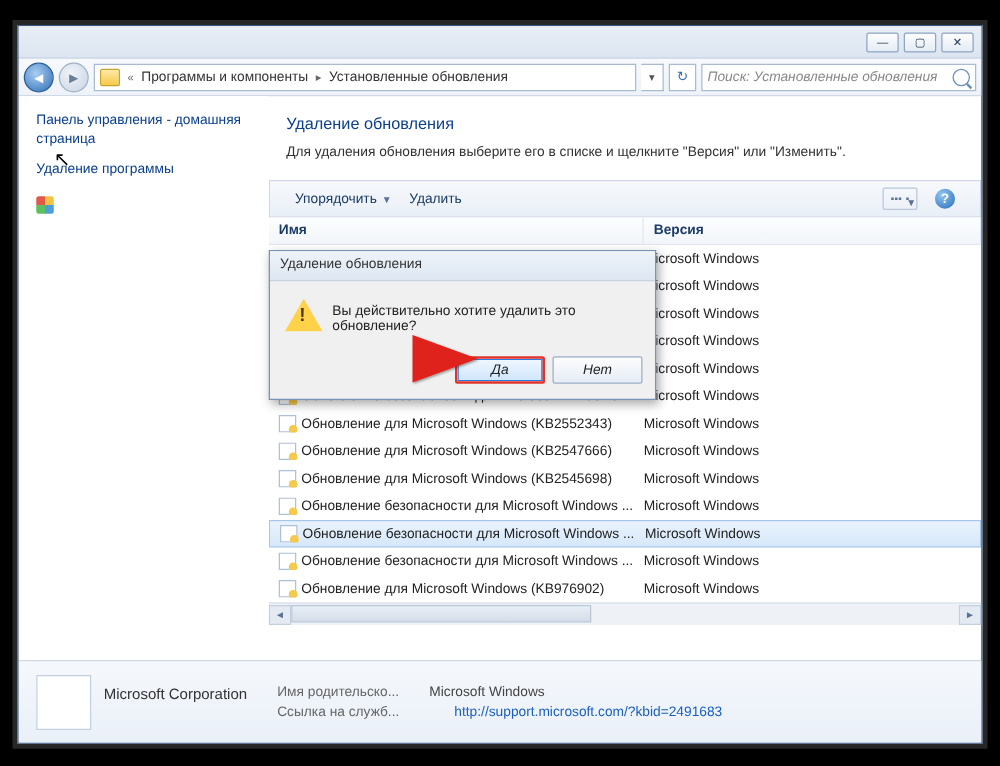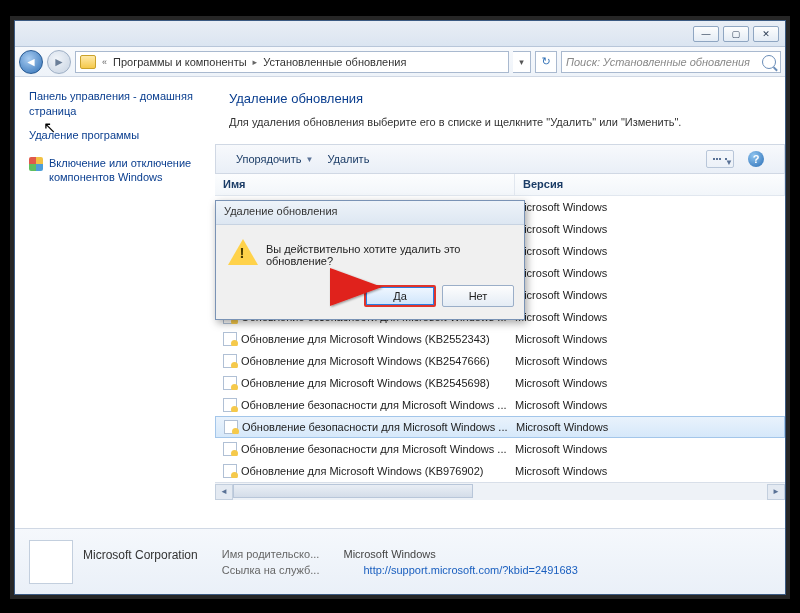--- a/index.html
+++ b/index.html
@@ -58,21 +58,21 @@
   .footer a { color:#1a5fbf; text-decoration:none;padding-left:20px; }
   
   .dialog { position:absolute; left:215px; top:200px; width:310px; background:#f0f0f0; border:1px solid #7a93b5; box-shadow:2px 3px 8px rgba(0,0,0,0.35); z-index:50; }
   .dlg-title { height:24px; background: linear-gradient(#eef3f9,#dde7f2); padding:4px 8px; font-size:11px; color:#333; border-bottom:1px solid #c7d3e2; }
   .dlg-body { padding:14px 12px 10px 12px; display:flex; gap:10px; align-items:flex-start; }
   .warn-ico { width:30px; height:26px; position:relative; }
   .warn-ico::before { content:""; position:absolute; left:0; top:0; width:0; height:0; border-left:15px solid transparent; border-right:15px solid transparent; border-bottom:26px solid #ffd24a; }
   .warn-ico::after { content:"!"; position:absolute; left:0; right:0; top:5px; text-align:center; font-weight:bold; color:#4a3b00; font-size:15px; }
   .dlg-msg { font-size:11px; color:#222; padding-top:4px; }
   .dlg-btns { display:flex; justify-content:flex-end; gap:6px; padding:8px 10px 12px 10px; }
-  .dbtn { width:72px; height:22px; border:1px solid #9aaec8; background: linear-gradient(#fdfdfd,#e4ecf5); font-size:11px; color:#222; border-radius:2px; cursor:pointer; }
+  .dbtn { width:72px; height:22px; border:1px solid #9aaec8; background: linear-gradient(#fdfdfd,#e4ecf5); font-size:11px; color:#222; border-radius:2px; cursor:pointer;font-style:italic; }
   .dbtn.primary { border:2px solid #e0342b; box-shadow:0 0 0 1px #2a7de0 inset; background: linear-gradient(#f0f7ff,#cfe5fb); }
   
   .arrow-anno { position:absolute; left:80px; top:262px; z-index:60; pointer-events:none; }
   
   .cursor { position:absolute; left:43px; top:118px; z-index:70; font-size:16px; color:#000; pointer-events:none; }
 </style>
 </head>
 <body>
 
 <div class="window">
@@ -102,27 +102,26 @@
   </div>
 
   <div class="body">
     <div class="sidebar">
       <a href="#" class="home">Панель управления - домашняя страница</a>
       <div class="sidebar-item">
         <a href="#">Удаление программы</a>
       </div>
       <div class="sidebar-item">
         <span class="shield"></span>
-        <a href="#">Включение или отключение компонентов Windows</a>
       </div>
     </div>
 
     <div class="content">
       <h2 class="title">Удаление обновления</h2>
-      <div class="subtitle">Для удаления обновления выберите его в списке и щелкните "Удалить" или "Изменить".</div>
+      <div class="subtitle">Для удаления обновления выберите его в списке и щелкните "Версия" или "Изменить".</div>
 
       <div class="toolbar">
         <div class="dd">
           <span>Упорядочить</span>
             <span style="font-size:8px;color:#5a7296">▼</span>
         </div>
         <div>Удалить</div>
         <div class="spacer"></div>
         <div class="view">
           <span></span>

